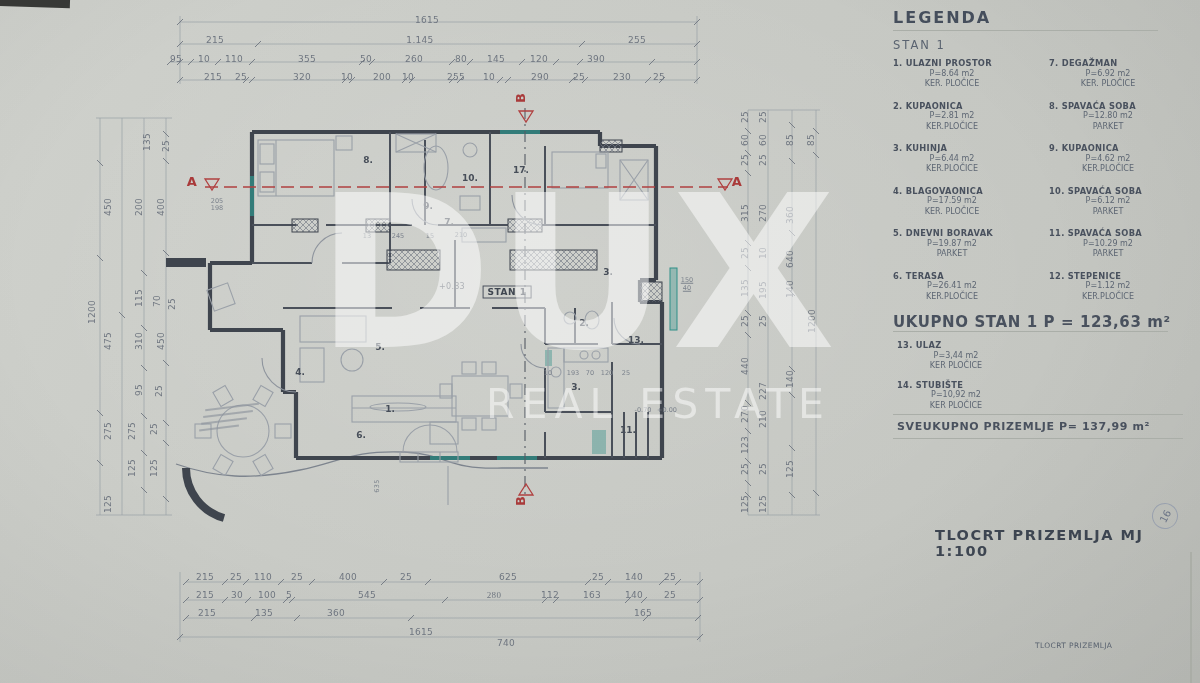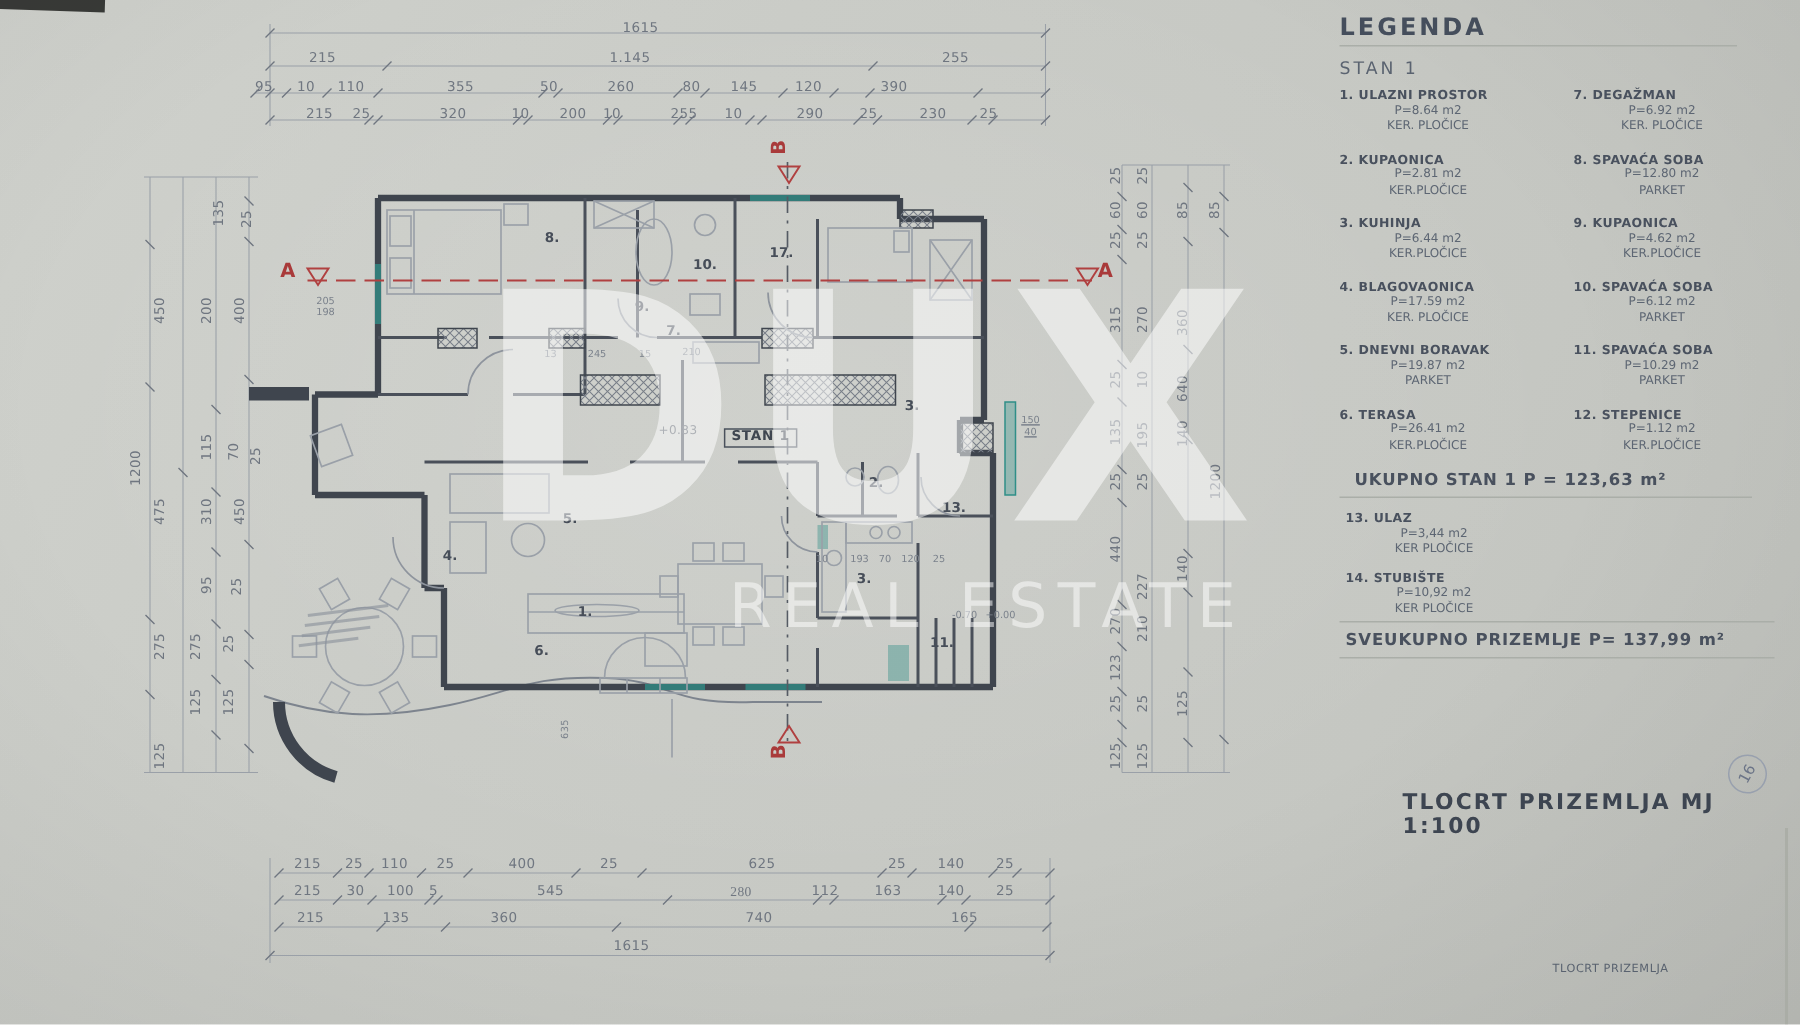--- a/index.html
+++ b/index.html
@@ -35,21 +35,21 @@
 
   
   .legend{position:absolute;left:880px;top:0;width:320px;height:683px;color:#4d5663;}
   .lg-title{position:absolute;left:13px;top:8px;font-size:16px;font-weight:700;letter-spacing:2px;color:#454e5c;}
   .lg-sub{position:absolute;left:13px;top:38px;font-size:11.5px;letter-spacing:2px;color:#5a6370;}
   .lg-line{position:absolute;height:1px;background:#aaaea8;}
   .lg-grid{position:absolute;left:13px;top:58px;display:grid;grid-template-columns:152px 150px;column-gap:4px;row-gap:11px;}
   .li{font-size:8px;line-height:10.5px;width:140px;}
   .li-n{font-weight:700;font-size:8.3px;color:#49515e;letter-spacing:.3px;white-space:pre;}
   .li-a,.li-f{color:#5d6673;text-align:center;width:118px;}
-  .lg-total1{position:absolute;left:13px;top:313px;font-size:11px;font-weight:700;letter-spacing:.6px;color:#49515e;margin-left:10px;}
+  .lg-total1{position:absolute;left:13px;top:313px;font-size:15px;font-weight:700;letter-spacing:.6px;color:#49515e;}
   .lg-extra{position:absolute;left:17px;top:340px;}
   .lg-extra .li{margin-bottom:8px;}
   .lg-total2{position:absolute;left:17px;top:420px;font-size:11px;font-weight:700;letter-spacing:.6px;color:#49515e;}
   .lg-main-title{position:absolute;left:55px;top:527px;font-size:14.5px;font-weight:700;letter-spacing:1.5px;color:#3d4551;}
   .page-no{position:absolute;left:272px;top:503px;width:24px;height:24px;border:1px solid #98a0ae;border-radius:50%;
            display:flex;align-items:center;justify-content:center;transform:rotate(-62deg);color:#6b7487;font-size:10px;}
   .lg-footer{position:absolute;left:155px;top:641px;font-size:7.5px;color:#59626f;letter-spacing:.4px;}
 </style>
 </head>
 <body>
@@ -240,21 +240,21 @@
     <span class="pt d" style="left: 289px; top: 595px;">5</span>
     <span class="pt d" style="left: 367px; top: 595px; text-align: center;">545</span>
     <span class="pt d" style="left: 494px; top: 595px; font-family: Liberation Serif, serif;">280</span>
     <span class="pt d" style="left: 550px; top: 595px;">112</span>
     <span class="pt d" style="left: 592px; top: 595px;">163</span>
     <span class="pt d" style="left: 634px; top: 595px;">140</span>
     <span class="pt d" style="left: 670px; top: 595px;">25</span>
     <span class="pt d" style="left: 207px; top: 613px;">215</span>
     <span class="pt d" style="left: 264px; top: 613px;">135</span>
     <span class="pt d" style="left: 336px; top: 613px;">360</span>
-    <span class="pt d" style="left: 506px; top: 613px;">740</span>
+    <span class="pt d" style="left: 506px; top: 643px;">740</span>
     <span class="pt d" style="left: 643px; top: 613px;">165</span>
     <span class="pt d" style="left: 421px; top: 632px;">1615</span>
     <span class="pt v" style="left: 147px; top: 142px;">135</span>
     <span class="pt v" style="left: 166px; top: 146px;">25</span>
     <span class="pt v" style="left: 108px; top: 207px;">450</span>
     <span class="pt v" style="left: 139px; top: 207px;">200</span>
     <span class="pt v" style="left: 161px; top: 207px;">400</span>
     <span class="pt v" style="left: 139px; top: 298px;">115</span>
     <span class="pt v" style="left: 157px; top: 301px;">70</span>
     <span class="pt v" style="left: 172px; top: 304px;">25</span>

